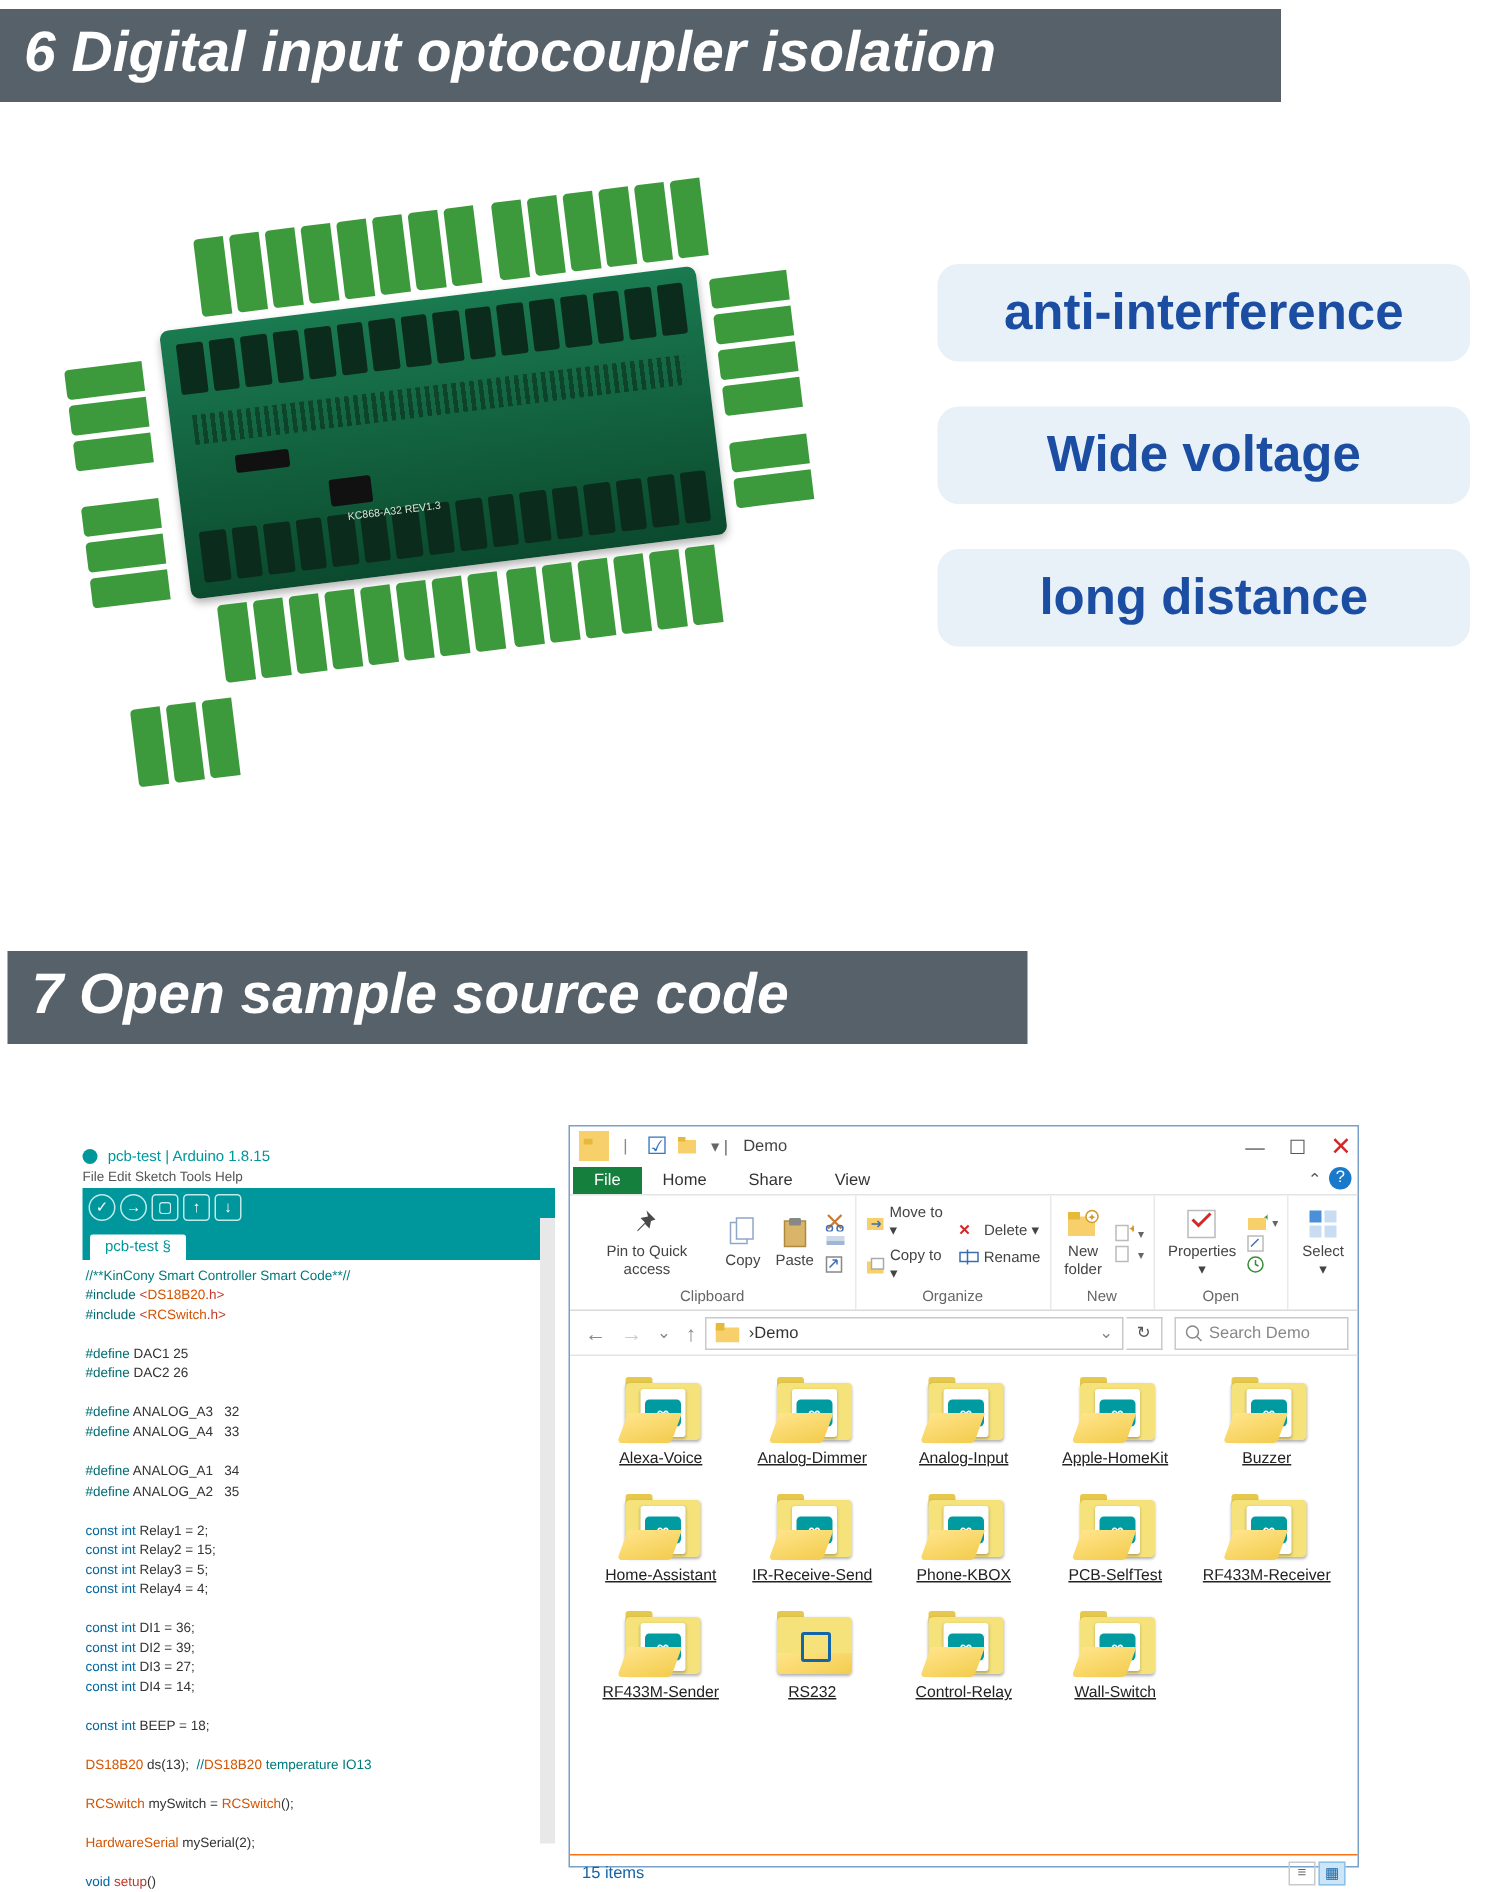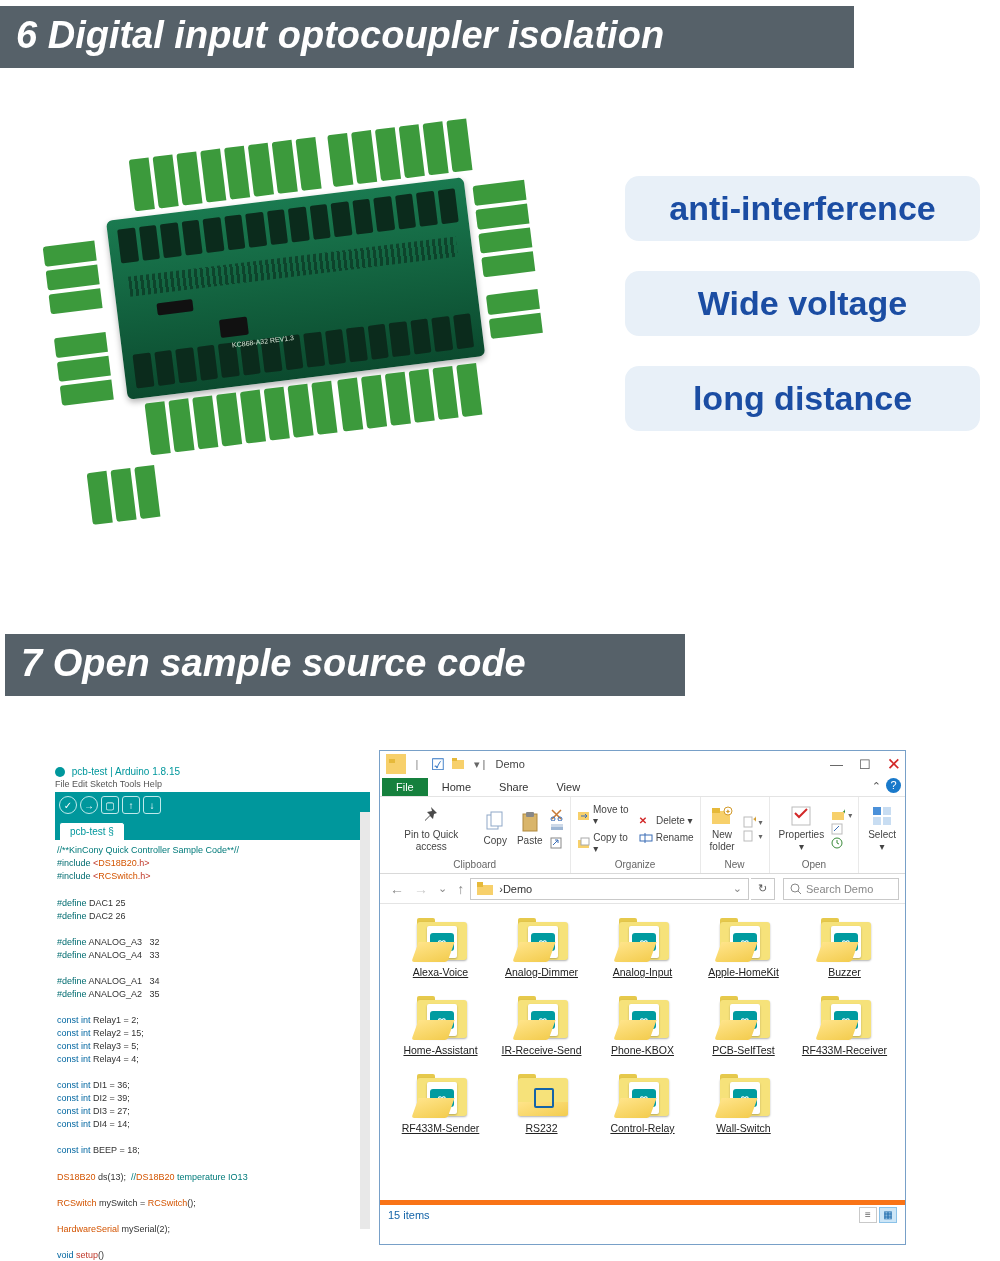--- a/index.html
+++ b/index.html
@@ -87,21 +87,21 @@
   .folder { display:flex; flex-direction:column; align-items:center; text-align:center; font-size:10.5px; color:#222; padding:2px;text-decoration:underline; }
   .folder .fldicon { width:60px; height:44px; position:relative; margin-bottom:4px; }
   .fldicon .back { position:absolute; left:6px; top:4px; width:50px; height:38px; background:#f6e27a; border-radius:3px;  box-shadow:0 1px 2px rgba(0,0,0,.3); }
   .fldicon .tab  { position:absolute; left:6px; top:0; width:18px; height:8px; background:#e6c94c; border-radius:2px 2px 0 0; }
   .fldicon .sheet { position:absolute; left:16px; top:8px; width:30px; height:32px; background:#fff; border-radius:2px; box-shadow:0 1px 2px rgba(0,0,0,.25); }
   .fldicon .ard  { position:absolute; left:19px; top:15px; width:24px; height:18px; background:#009ba0; border-radius:3px; display:flex; align-items:center; justify-content:center; color:#fff; font-size:12px; font-weight:700; letter-spacing:-1px; }
   .fldicon .front { position:absolute; left:4px; top:24px; width:36px; height:20px; background:linear-gradient(160deg,#ffe48a,#f3cc4e); transform:skewX(-20deg); border-radius:0 0 3px 3px; }
   .fldicon.config .front { transform:none; left:6px; top:28px; width:50px; height:14px; }
   .fldicon.config::after { content:""; position:absolute; left:22px; top:14px; width:16px; height:16px; border:2px solid #1464a8; border-radius:2px; }
 
-  #ex-status { border-top:5px solid #f97316; padding:3px 8px; font-size:11px; color:#1464a8; display:flex; align-items:center; justify-content:space-between; height:24px; }
+  #ex-status { border-top:1px solid #f97316; padding:3px 8px; font-size:11px; color:#1464a8; display:flex; align-items:center; justify-content:space-between; height:24px;margin-top:36px; }
   .viewswitch { display:flex; gap:2px; }
   .viewswitch span { width:18px; height:16px; border:1px solid #c9c9c9; display:inline-flex; align-items:center; justify-content:center; font-size:10px; color:#666; }
   .viewswitch span.active { background:#cde6f7; border-color:#8bc2e8; color:#1464a8; }
 </style>
 </head>
 <body>
 
 <div id="title6" class="section-title">6 Digital input optocoupler isolation</div>
 
 <div id="pcb-wrap">
@@ -226,21 +226,21 @@
   <div id="ide-toolbar">
     <span class="ide-tool">✓</span>
     <span class="ide-tool">→</span>
     <span class="ide-tool" style="border-radius:3px">▢</span>
     <span class="ide-tool" style="border-radius:3px">↑</span>
     <span class="ide-tool" style="border-radius:3px">↓</span>
   </div>
   <div id="ide-tabrow">
       <div id="ide-tab">pcb-test §</div>
     </div>
-  <div id="ide-editor"><span class="c-comment">//**KinCony Quick Controller Sample Code**//</span>
+  <div id="ide-editor"><span class="c-comment">//**KinCony Smart Controller Smart Code**//</span>
 <span class="c-pre">#include</span> <span class="c-inc">&lt;<span class="c-type">DS18B20</span>.h&gt;</span>
 <span class="c-pre">#include</span> <span class="c-inc">&lt;<span class="c-type">RCSwitch</span>.h&gt;</span>
 
 <span class="c-pre">#define</span> DAC1 25
 <span class="c-pre">#define</span> DAC2 26
 
 <span class="c-pre">#define</span> ANALOG_A3   32
 <span class="c-pre">#define</span> ANALOG_A4   33
 
 <span class="c-pre">#define</span> ANALOG_A1   34

